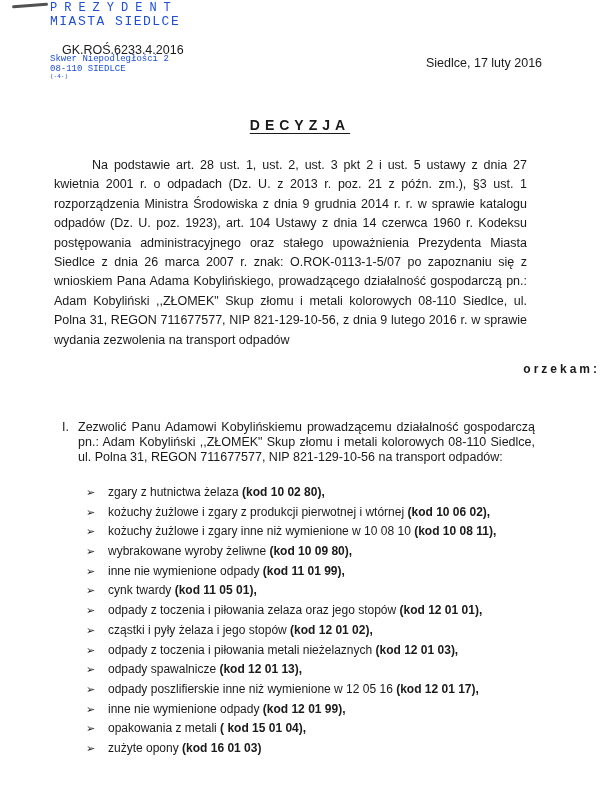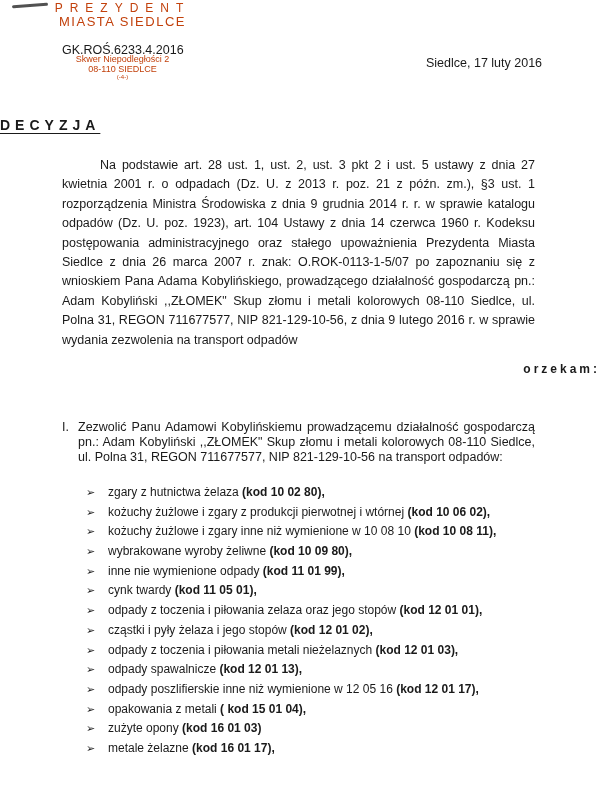--- a/index.html
+++ b/index.html
@@ -1,32 +1,32 @@
 <!DOCTYPE html>
 <html><head>
 <meta charset="utf-8">
 <style>
   html, body { margin: 0; padding: 0; background: #ffffff; }
   body { width: 600px; height: 803px; overflow: hidden; position: relative;
          font-family: "Liberation Sans", sans-serif; color: #1a1a1a; }
   .scan-mark { position: absolute; left: 12px; top: 4px; width: 36px; height: 3px;
                background: #333; transform: rotate(-4deg); border-radius: 2px; opacity: .85; }
-  .stamp { position: absolute; left: 50px; top: 2px; width: 145px; text-align: center;
-           color: #c2410c; font-family: Liberation Sans, sans-serif; line-height: 1.05; }
+  .stamp { position: absolute; left: 50px; top: 2px; width: 145px; text-align: left;
+           color: #1d4ed8; font-family: Liberation Mono, monospace; line-height: 1.05; }
   .stamp .l1 { font-size: 12px; letter-spacing: 7px; }
   .stamp .l2 { font-size: 13px; letter-spacing: 1.5px; }
   .stamp .l3 { font-size: 9px; margin-top: 27px; }
   .stamp .l4 { font-size: 9px; }
   .stamp .l5 { font-size: 6px; }
   .ref { position: absolute; left: 62px; top: 43px; font-size: 12.5px; }
   .date { position: absolute; left: 426px; top: 56px; font-size: 12.5px; }
-  .title { position: absolute; left: 0; width: 600px; top: 117px; 
+  .title { position: absolute; left: 0; width: 600px; top: 117px; text-align: center;
            font-weight: bold; font-size: 14px; letter-spacing: 5px; }
   .title span { text-decoration: underline; text-underline-offset: 3px; }
-  .para { position: absolute; left: 62px; width: 473px; top: 156px; font-size: 12.5px;
+  .para { position: absolute; left: 54px; width: 473px; top: 156px; font-size: 12.5px;
           line-height: 19.4px; text-align: justify; }
   .para .indent { display: inline-block; width: 38px; }
   .orzekam { position: absolute; left: 0; width: 600px; top: 362px; text-align: right;
              font-weight: bold; font-size: 12px; letter-spacing: 3px; }
   .section { position: absolute; left: 62px; top: 420px; width: 473px; font-size: 12.5px; }
   .section .num { position: absolute; left: 0; top: 0; }
   .section .body { margin-left: 16px; line-height: 15px; text-align: justify; }
   .items { position: absolute; left: 86px; top: 483px; font-size: 12px; margin: 0; padding: 0; list-style: none; }
   .items li { height: 19.7px; line-height: 19.7px; white-space: nowrap; }
   .items .bullet { display: inline-block; width: 22px; font-size: 11px; }
@@ -66,16 +66,16 @@
     <li><span class="bullet">➢</span><span>kożuchy żużlowe i zgary z produkcji pierwotnej i wtórnej </span><b>(kod 10 06 02),</b></li>
     <li><span class="bullet">➢</span><span>kożuchy żużlowe i zgary inne niż wymienione w 10 08 10 </span><b>(kod 10 08 11),</b></li>
     <li><span class="bullet">➢</span><span>wybrakowane wyroby żeliwne </span><b>(kod 10 09 80),</b></li>
     <li><span class="bullet">➢</span><span>inne nie wymienione odpady </span><b>(kod 11 01 99),</b></li>
     <li><span class="bullet">➢</span><span>cynk twardy </span><b>(kod 11 05 01),</b></li>
     <li><span class="bullet">➢</span><span>odpady z toczenia i piłowania zelaza oraz jego stopów  </span><b>(kod 12 01 01),</b></li>
     <li><span class="bullet">➢</span><span>cząstki i pyły żelaza i jego stopów </span><b>(kod 12 01 02),</b></li>
     <li><span class="bullet">➢</span><span>odpady z toczenia i piłowania metali nieżelaznych </span><b>(kod 12 01 03),</b></li>
     <li><span class="bullet">➢</span><span>odpady spawalnicze </span><b>(kod 12 01 13),</b></li>
     <li><span class="bullet">➢</span><span>odpady poszlifierskie inne niż wymienione w 12 05 16 </span><b>(kod 12 01 17),</b></li>
+    <li><span class="bullet">➢</span><span>inne nie wymienione odpady </span><b>(kod 12 01 99),</b></li>
     <li><span class="bullet">➢</span><span>opakowania z metali </span><b>( kod 15 01 04),</b></li>
     <li><span class="bullet">➢</span><span>zużyte opony </span><b>(kod 16 01 03)</b></li>
-    <li><span class="bullet">➢</span><span>metale żelazne </span><b>(kod 16 01 17),</b></li>
   </ul>
 
 </body></html>

